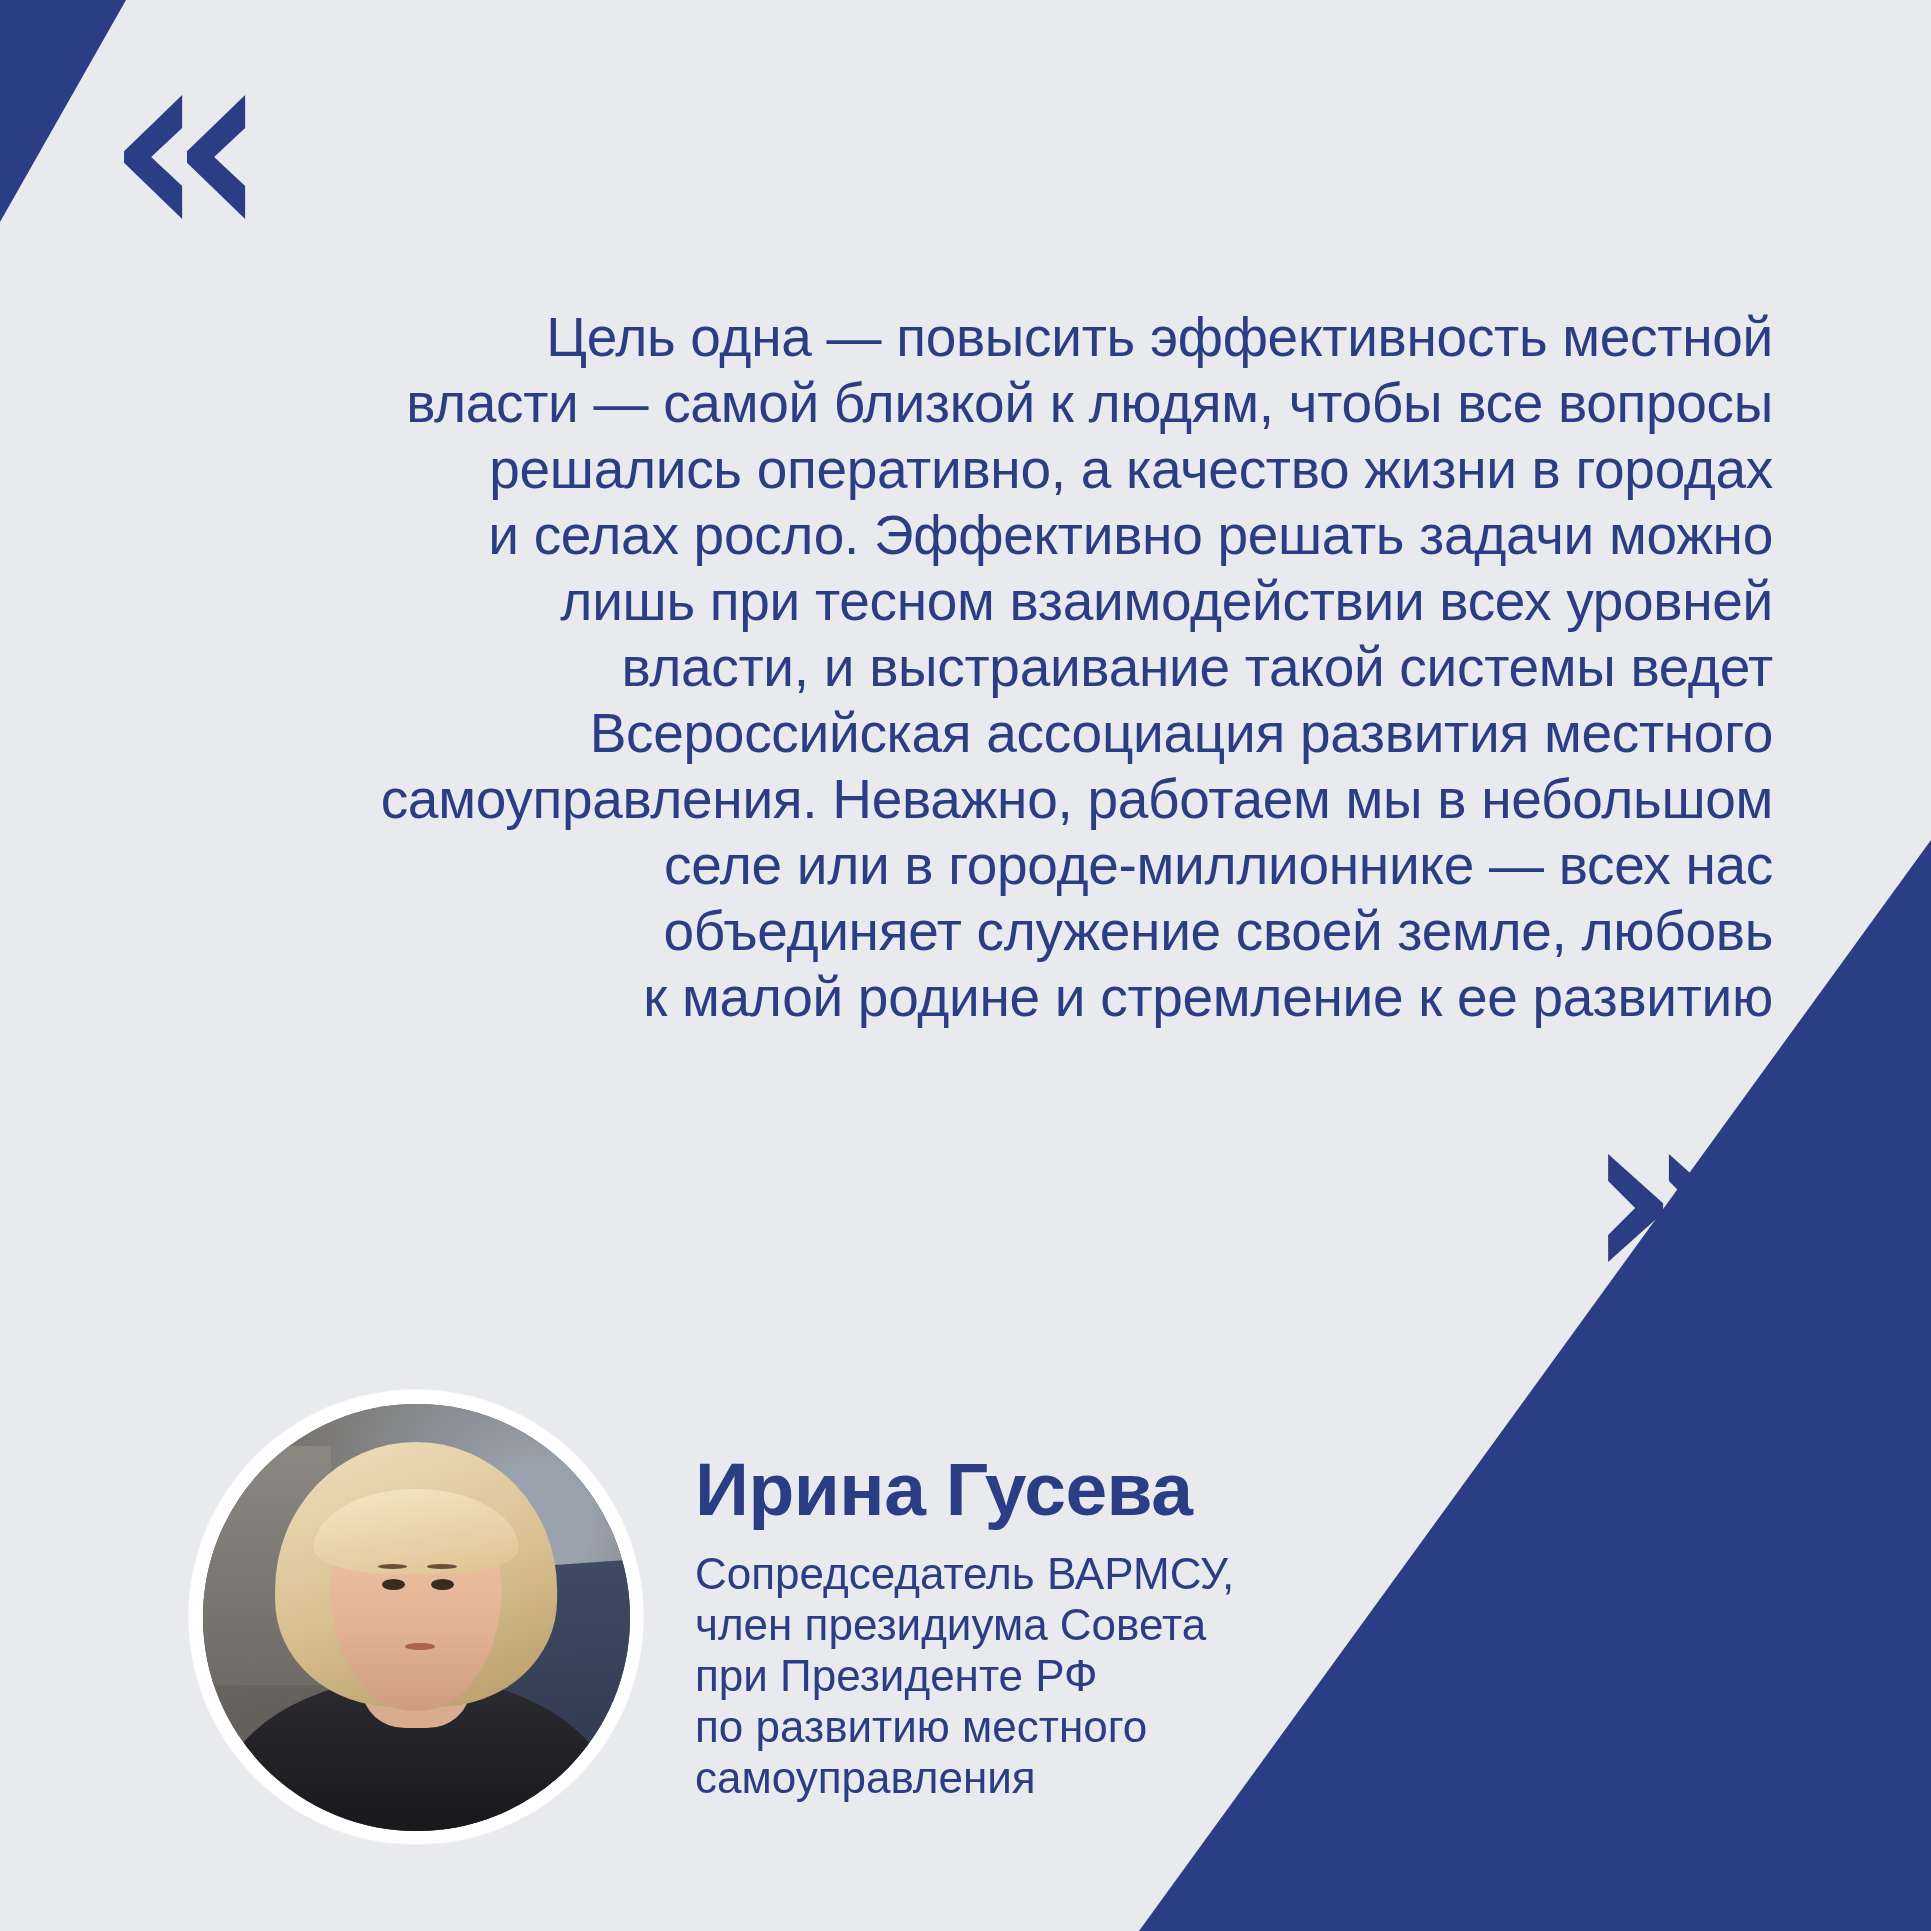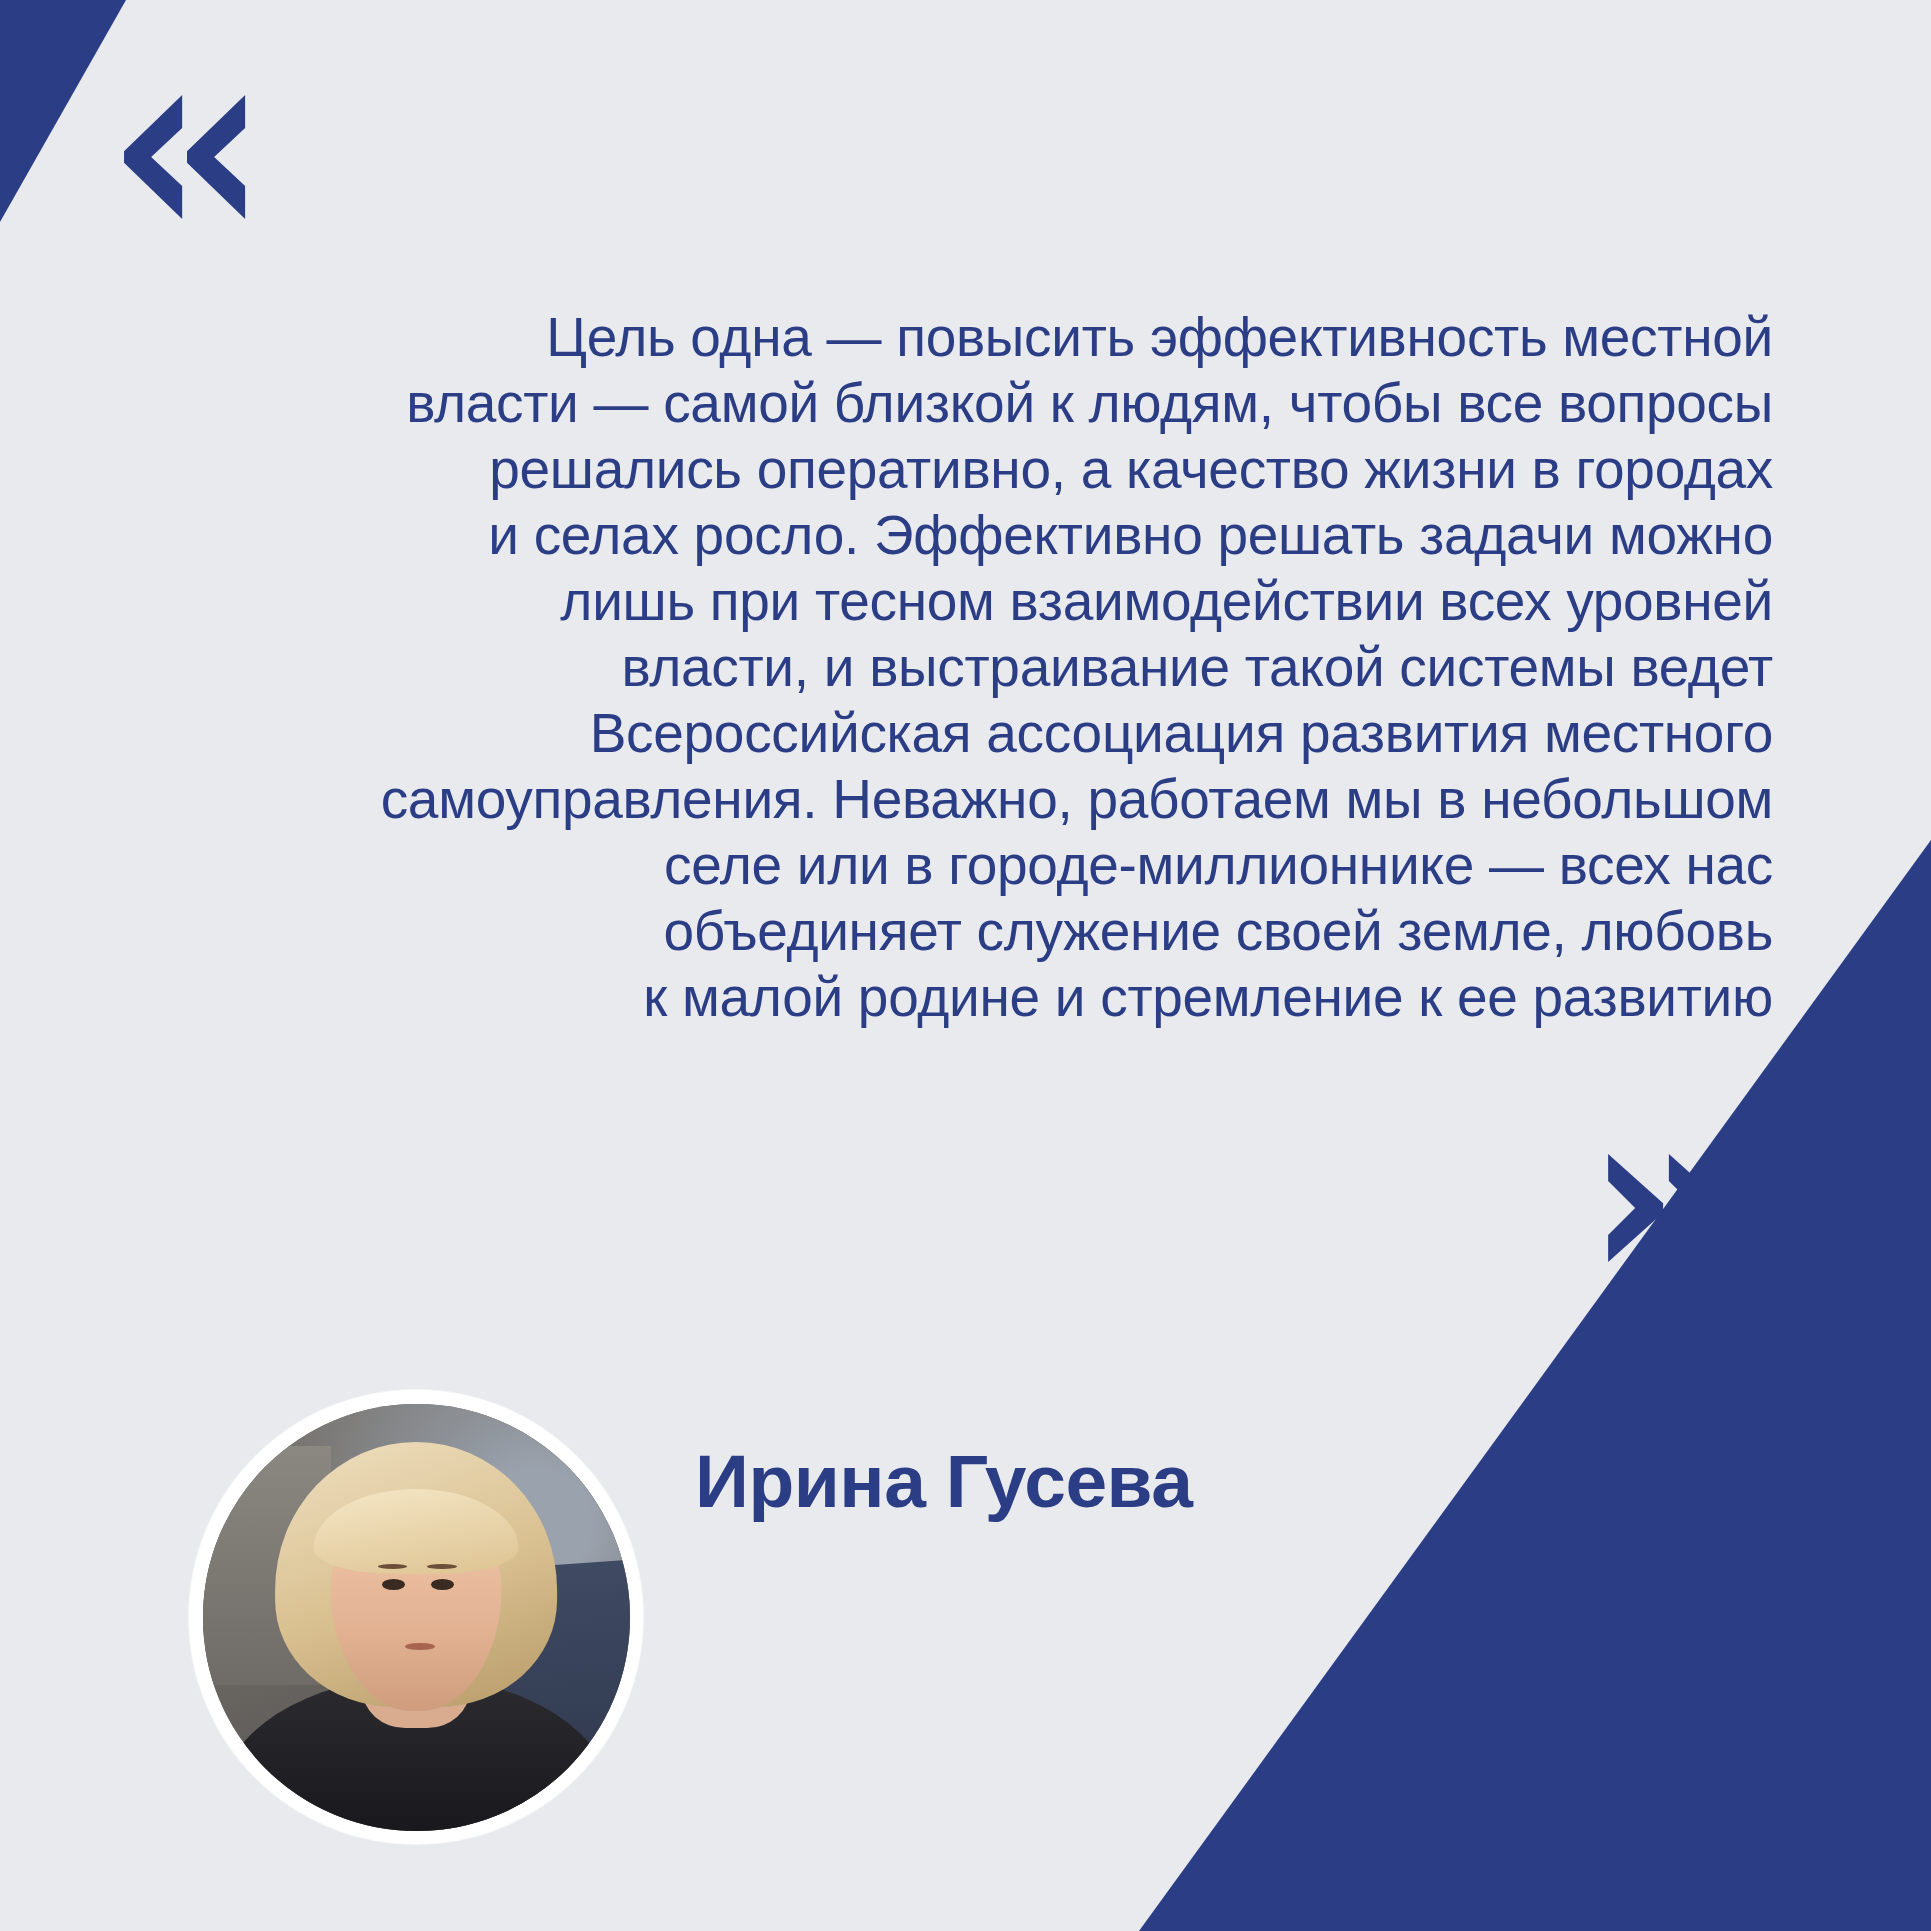--- a/index.html
+++ b/index.html
@@ -215,20 +215,21 @@
   }
 
   .author-name {
     font-size: 75px;
     font-weight: 700;
     color: #2b3d85;
     line-height: 1.0;
     letter-spacing: -0.5px;
     margin-bottom: 21px;
     white-space: nowrap;
+    margin-top: 8px;
   }
 
   .author-role {
     font-size: 44px;
     line-height: 1.16;
     color: #2b3d85;
     font-weight: 400;
     white-space: pre-line;
   }
 </style>
@@ -279,16 +280,21 @@
       <div class="av-brow l"></div>
       <div class="av-brow r"></div>
       <div class="av-eye l"></div>
       <div class="av-eye r"></div>
       <div class="av-mouth"></div>
     </div>
   </div>
 
   <div class="author-meta">
     <div class="author-name">Ирина Гусева</div>
+    <div class="author-role">Сопредседатель ВАРМСУ,
+член президиума Совета
+при Президенте РФ
+по развитию местного
+самоуправления</div>
   </div>
 
 </div>
 
 
 </body></html>

